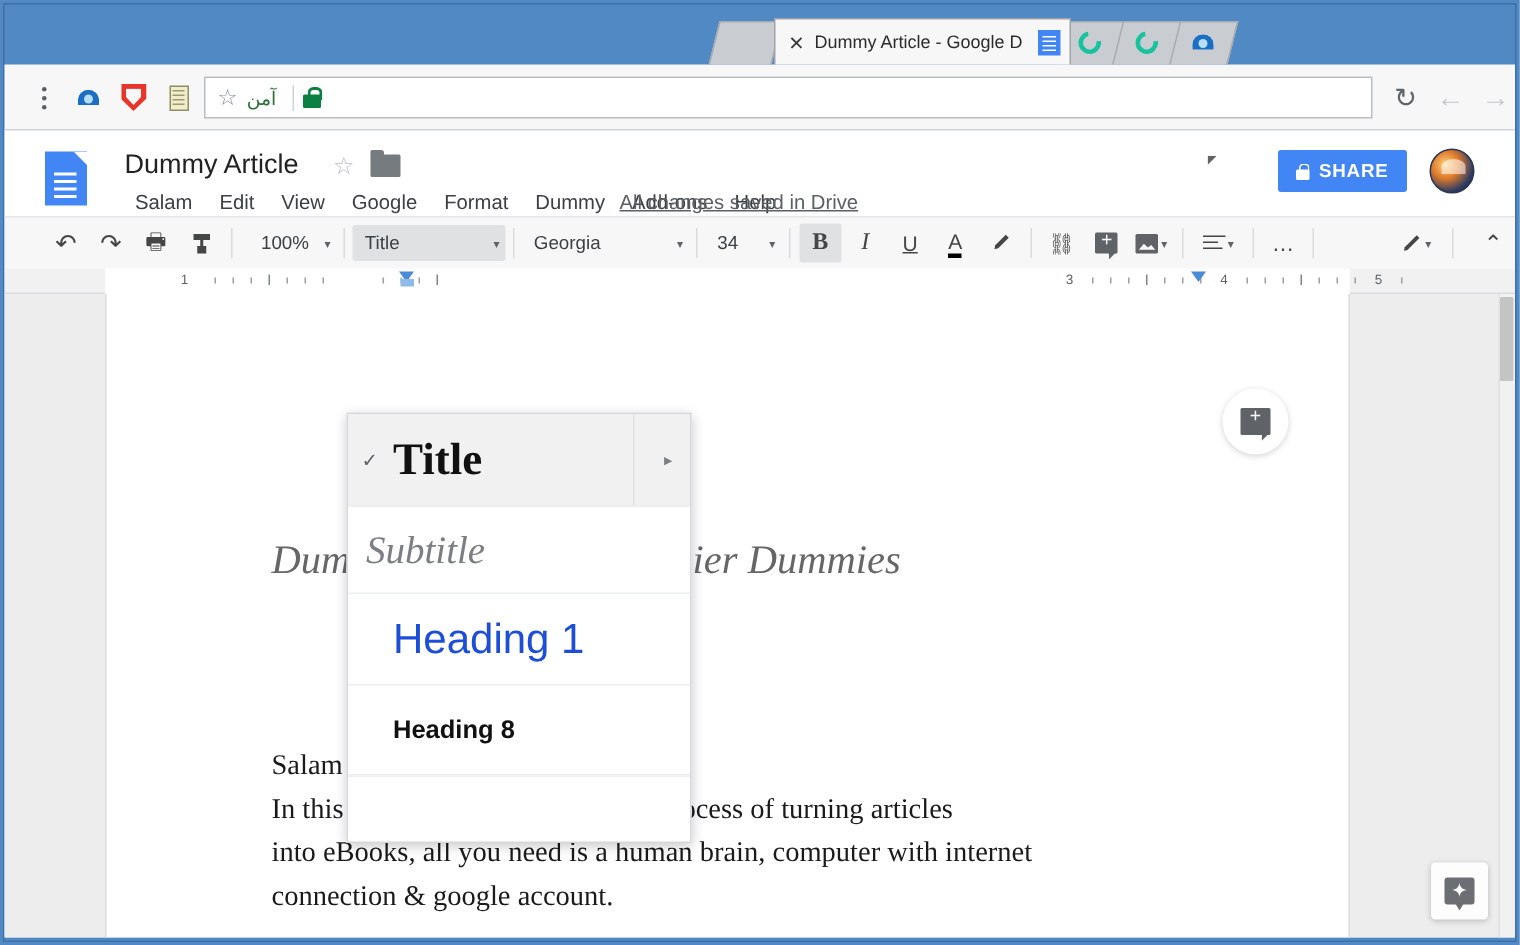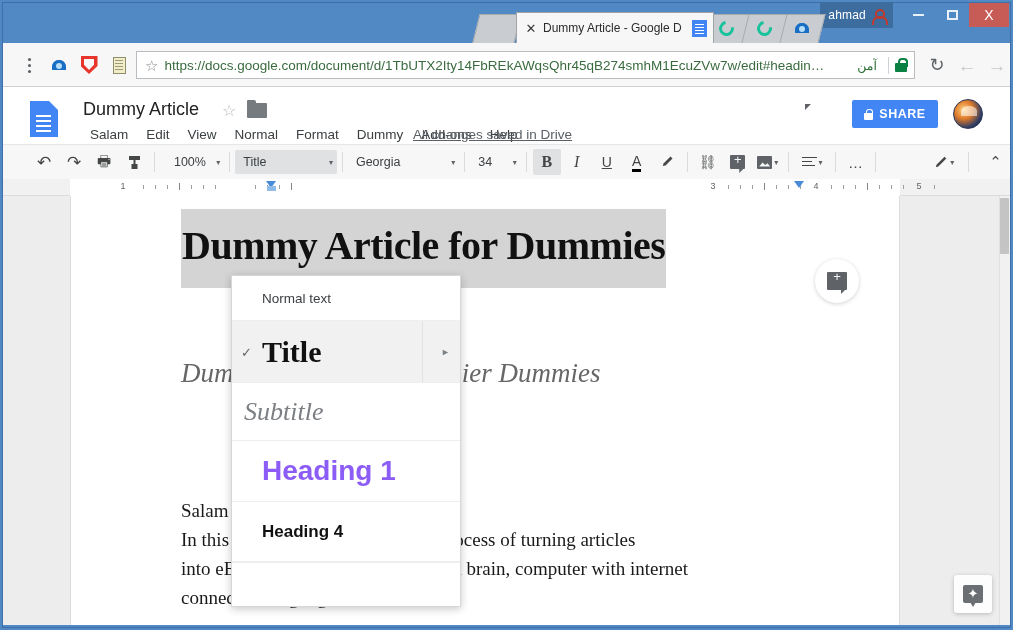--- a/index.html
+++ b/index.html
@@ -513,48 +513,33 @@
   #row-title .lbl {
     font-family: "Liberation Serif", serif;
     font-size: 30px; font-weight: bold; color: #111;
   }
   #row-subtitle { height: 58px; padding-left: 12px; }
   #row-subtitle .lbl {
     font-family: "Liberation Serif", serif;
     font-size: 26px; font-style: italic; color: #7b7f83;
   }
   #row-h1 { height: 61px; }
-  #row-h1 .lbl { font-size: 28px; font-weight: bold; color: #8b5cf6; }
+  #row-h1 .lbl { font-size: 28px; font-weight: normal; color: #1d4ed8; }
   #row-h2 { height: 59px; }
   #row-h2 .lbl { font-size: 21px; font-weight: bold; color: #111; }
   #row-h3 { height: 60px; }
   #row-h3 .lbl { font-size: 17px; font-weight: bold; color: #111; }
   #row-options { height: 44px; border-top: 1px solid #eceef0; }
 </style>
 </head>
 <body>
 
 <div id="window">
   <div class="frame-border"></div>
 
-  <div id="titlebar">
-    <div id="user-chip">
-      <span class="uname">ahmad</span>
-      <span class="person-icon"></span>
-    </div>
-    <div class="win-btn" id="btn-min">
-      <span class="min-glyph"></span>
-    </div>
-    <div class="win-btn" id="btn-max">
-      <span class="max-glyph"></span>
-    </div>
-    <div class="win-btn" id="btn-close">
-      <span>X</span>
-    </div>
-  </div>
 
   <div id="tabstrip">
     <div class="tab skew" id="tab-blank"></div>
 
     <div class="tab active" id="tab-active">
       <span class="tab-close">✕</span>
       <span class="tab-title">Dummy Article - Google D</span>
       <span class="docs-favicon"></span>
     </div>
 
@@ -581,21 +566,20 @@
     </div>
     <div class="ct-icon" id="ct-ext2">
       <span class="shield-icon"></span>
     </div>
     <div class="ct-icon" id="ct-ext3">
       <span class="notepad-icon"></span>
     </div>
 
     <div id="omnibox">
       <span class="star-icon">☆</span>
-      <span id="url-text">https://docs.google.com/document/d/1TbUTX2Ity14FbREkAWqsQhr45qB274smhM1EcuZVw7w/edit#headin…</span>
       <span id="secure-text">آمن</span>
       <span id="secure-sep"></span>
       <span class="lock-icon"></span>
     </div>
 
     <div class="ct-icon" id="ct-reload">
       <span class="reload-glyph">↻</span>
     </div>
     <div class="ct-icon" id="ct-back">
       <span class="arrow-glyph">←</span>
@@ -610,21 +594,21 @@
     <div id="docs-header">
       <div id="doc-icon"></div>
       <div id="doc-title">Dummy Article</div>
       <div id="title-star">☆</div>
       <div id="title-folder"></div>
 
       <div id="menubar">
         <span class="mi">Salam</span>
         <span class="mi">Edit</span>
         <span class="mi">View</span>
-        <span class="mi">Normal</span>
+        <span class="mi">Google</span>
         <span class="mi">Format</span>
         <span class="mi">Dummy</span>
         <span class="mi">Add-ons</span>
         <span class="mi">Help</span>
       </div>
       <div id="save-status">All changes saved in Drive</div>
 
       <div id="comment-btn">
         <span class="bubble-icon"></span>
       </div>
@@ -778,23 +762,20 @@
       <span class="ruler-tick" style="left:931px;"></span>
 
       <span class="indent-marker" style="left:263px;">
         <span class="indent-top" style="left:-4.5px;"></span>
       </span>
       <span class="indent-marker" style="left:791px;"></span>
     </div>
 
     <div id="canvas">
       <div id="page">
-        <div id="doc-h1">
-          <span class="sel">Dummy Article for Dummies</span>
-        </div>
         <div id="doc-sub">Dummy Article for Dummier Dummies</div>
         <div id="doc-body">
           <div>Salam</div>
           <div>In this article I will teach you my process of turning articles</div>
           <div>into eBooks, all you need is a human brain, computer with internet</div>
           <div>connection &amp; google account.</div>
         </div>
       </div>
 
       <div id="add-comment-fab">
@@ -803,37 +784,34 @@
       <div id="explore-fab">
         <span class="sparkle-badge"></span>
       </div>
 
       <div id="vscroll-track">
         <div id="vscroll-thumb"></div>
       </div>
     </div>
 
     <div id="style-menu">
-      <div class="menu-row" id="row-normal">
-        <span class="lbl">Normal text</span>
-      </div>
       <div class="menu-row selected" id="row-title">
         <span class="check">✓</span>
         <span class="lbl">Title</span>
         <span class="submenu-arrow-box"></span>
         <span class="submenu-arrow">►</span>
       </div>
       <div class="menu-row" id="row-subtitle">
         <span class="lbl">Subtitle</span>
       </div>
       <div class="menu-row" id="row-h1">
         <span class="lbl">Heading 1</span>
       </div>
       <div class="menu-row" id="row-h3">
-        <span class="lbl">Heading 4</span>
+        <span class="lbl">Heading 8</span>
       </div>
       <div class="menu-row" id="row-options">
         
         
       </div>
     </div>
 
   </div>
 </div>
 

